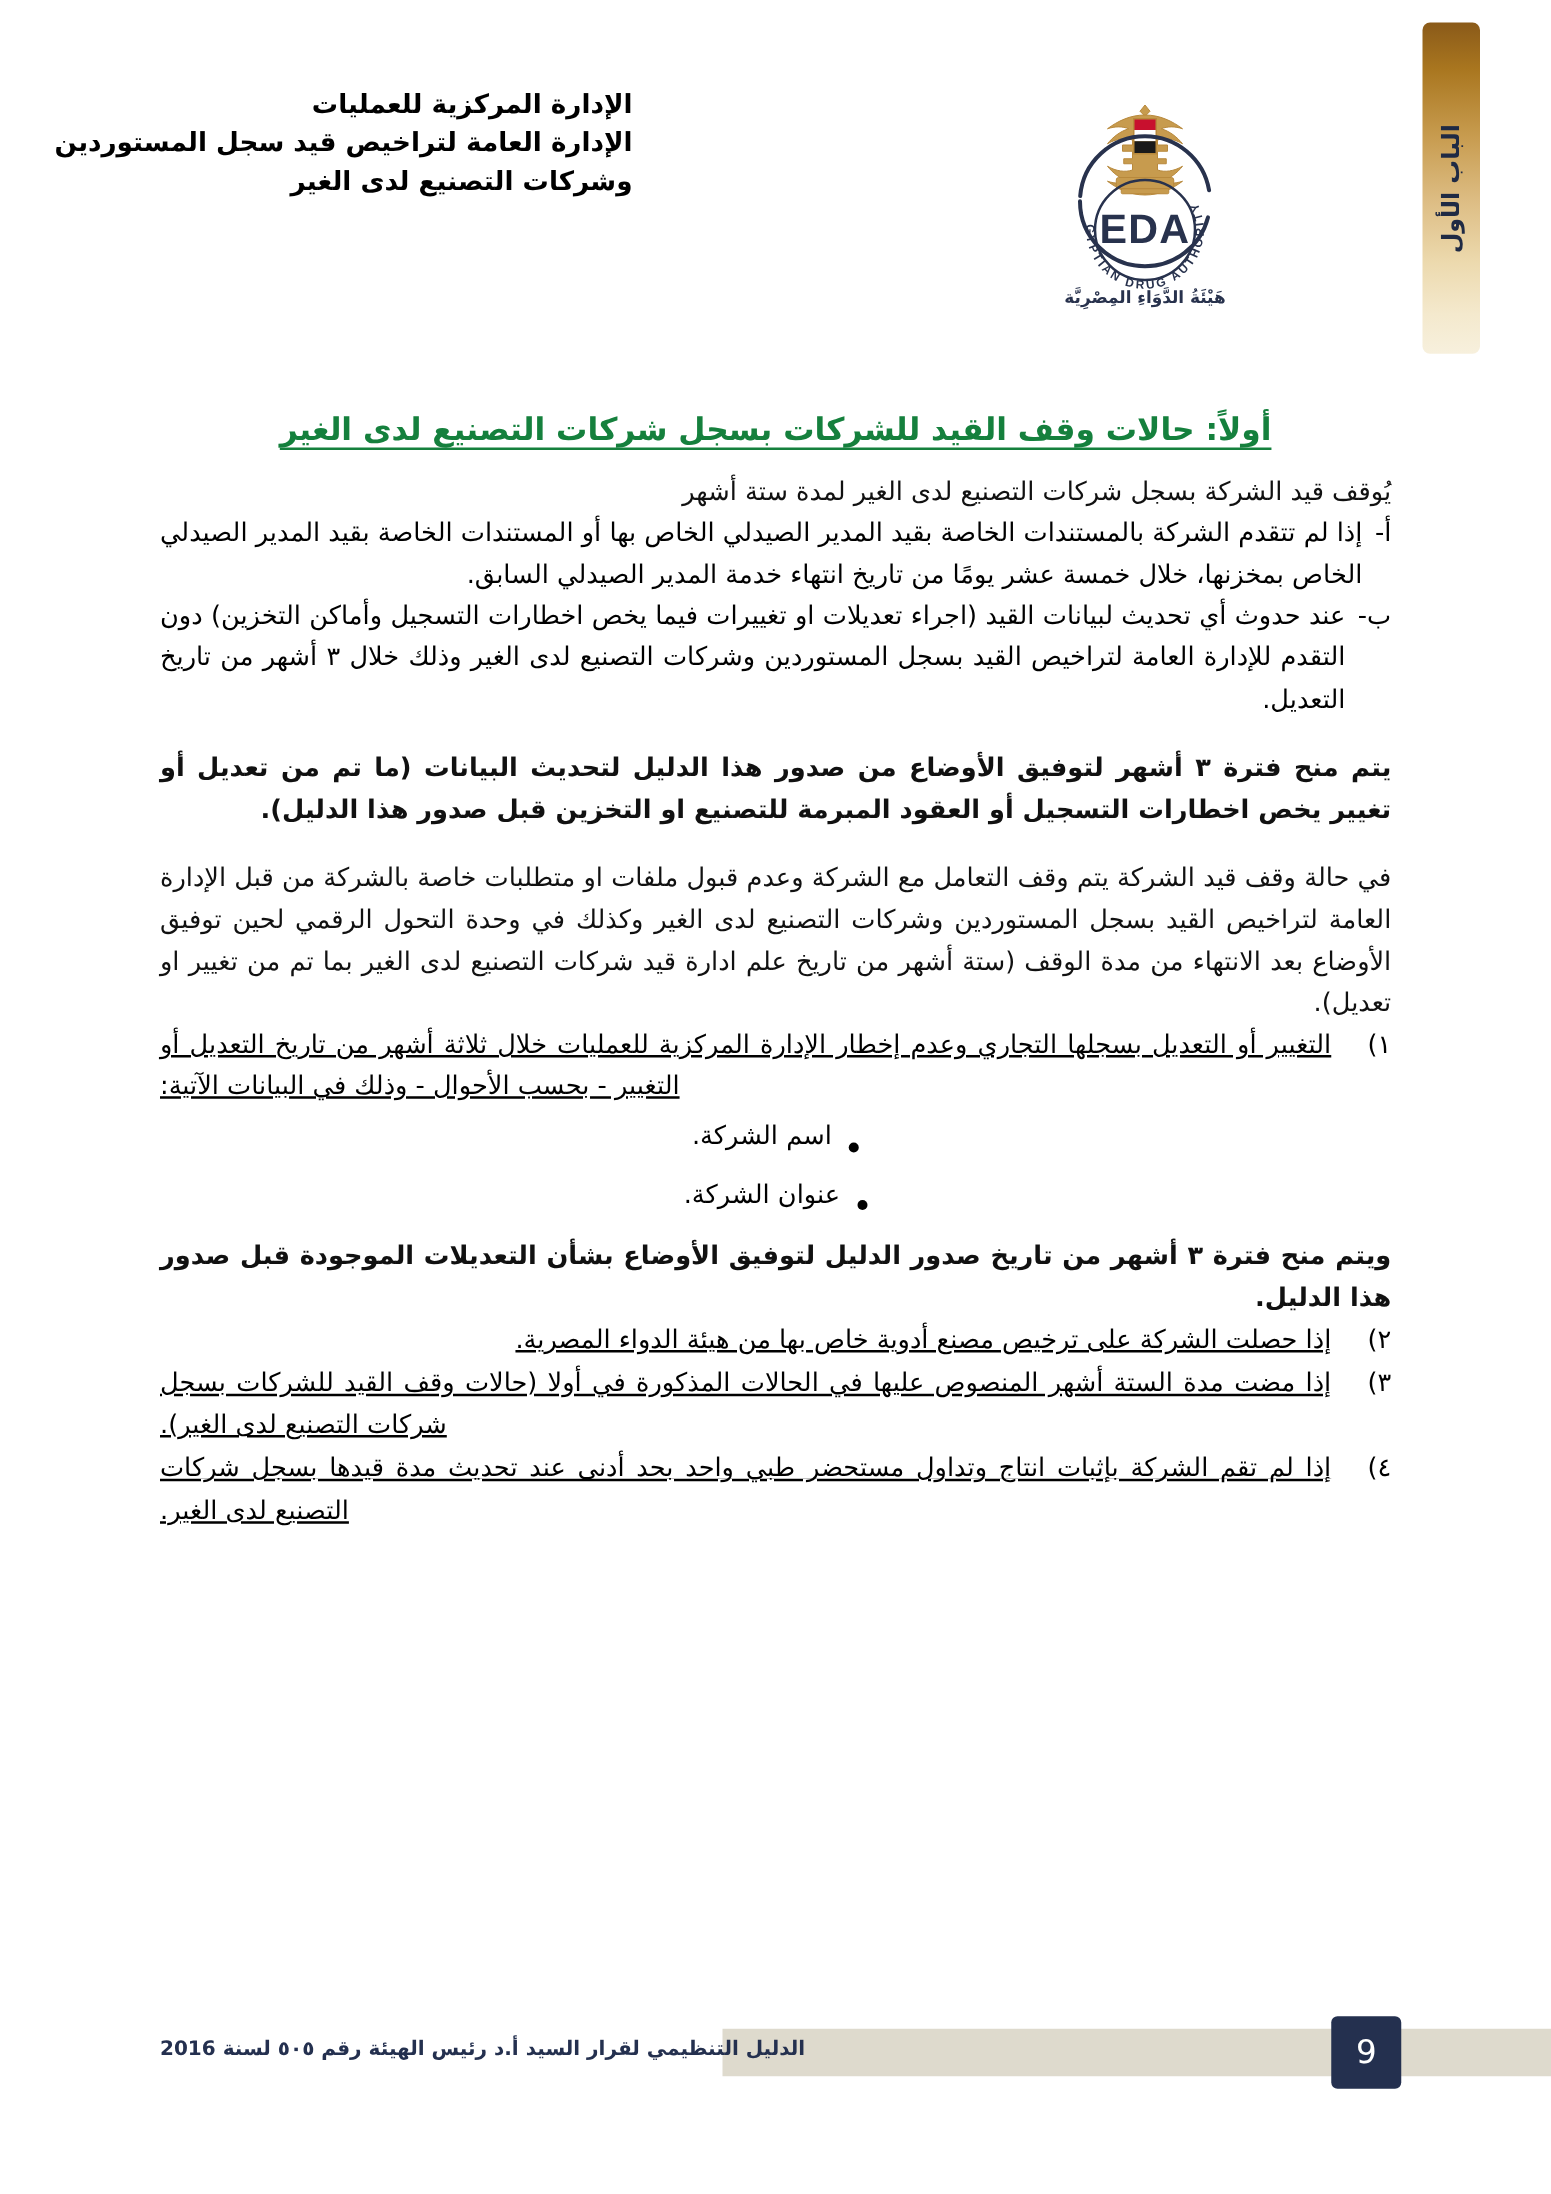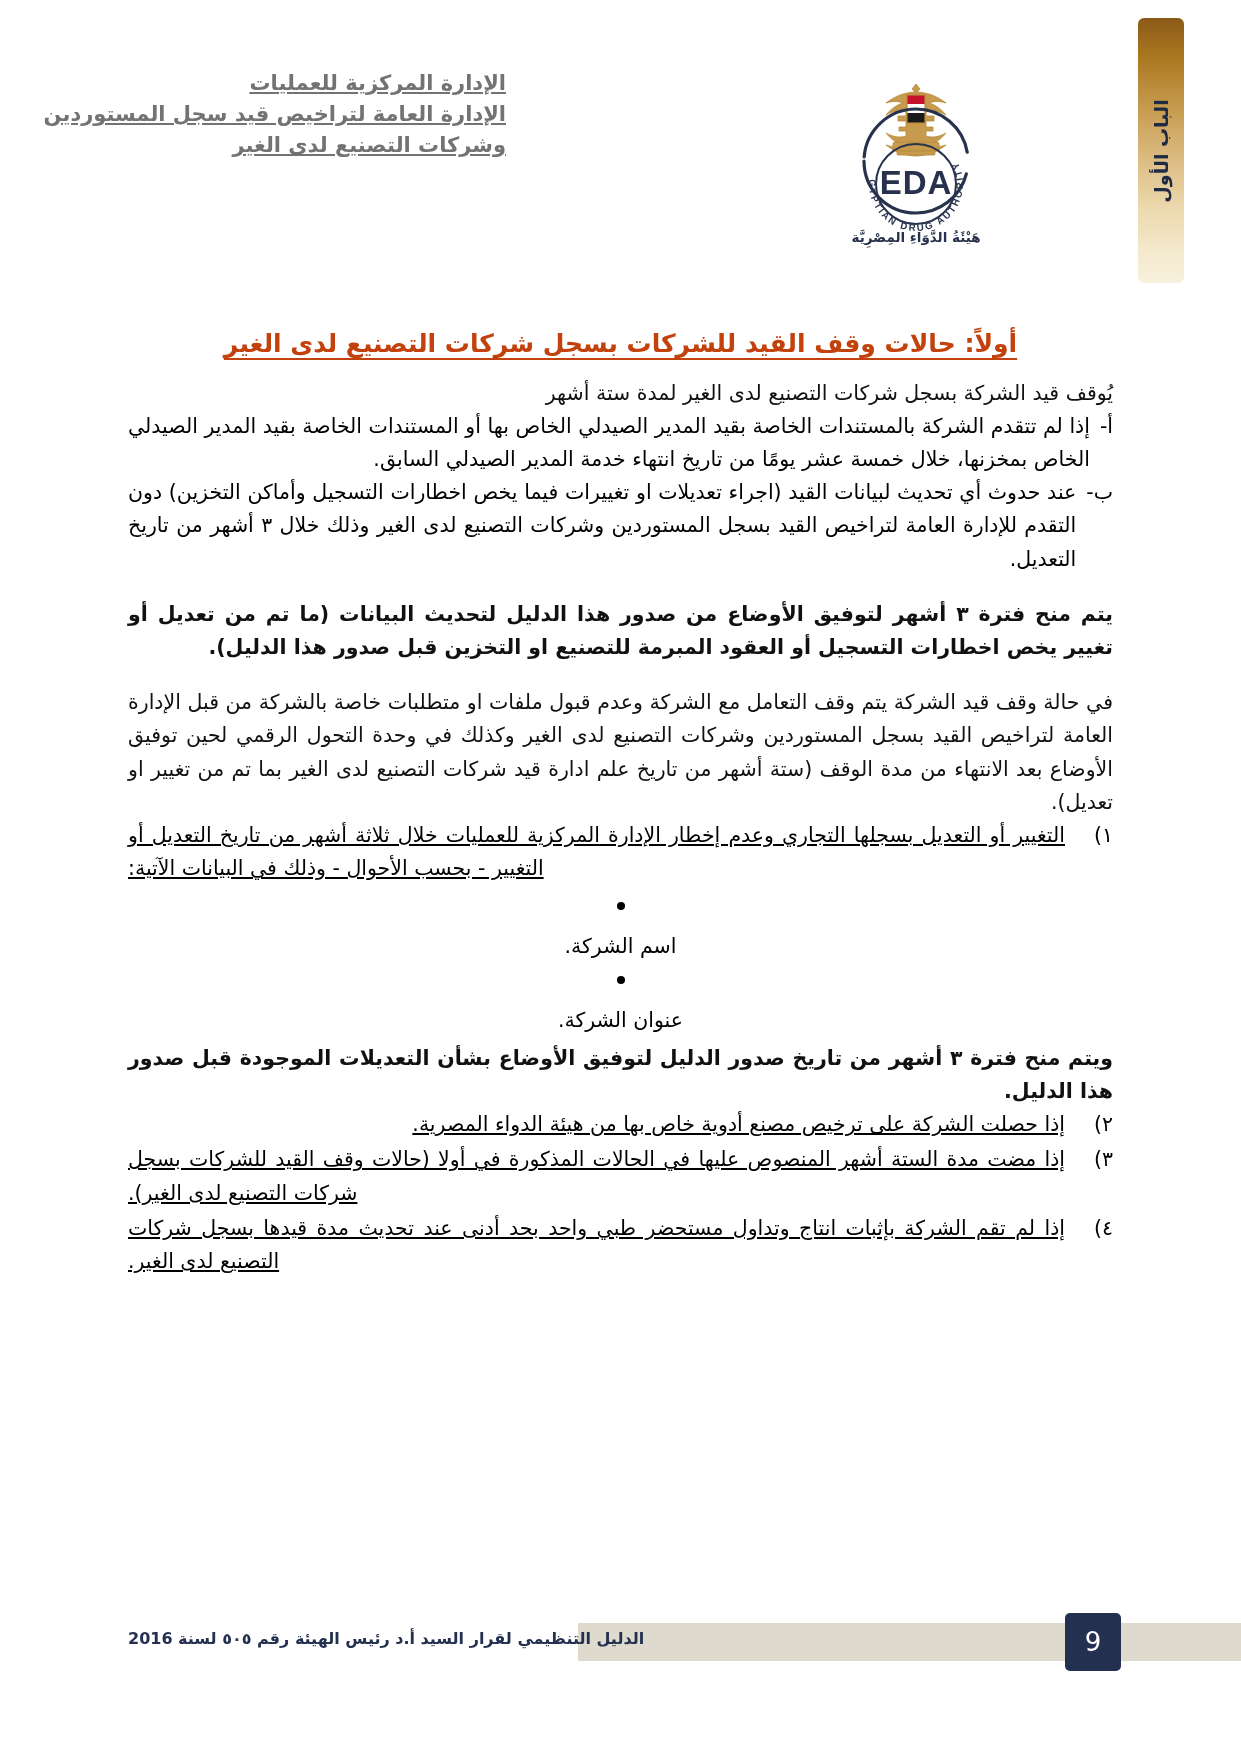--- a/index.html
+++ b/index.html
@@ -67,23 +67,22 @@
     position: absolute;
     top: 8px;
     right: 735px;
     text-align: right;
     direction: rtl;
     line-height: 1.48;
   }
   .org-lines .line {
     font-size: 21px;
     font-weight: bold;
-    color: #737373;
-    white-space: nowrap;
-    text-decoration: underline;
+    color: #000000;
+    white-space: nowrap;
   }
 
   
   .logo-wrap {
     position: absolute;
     top: 6px;
     right: 240px;
     width: 170px;
     height: 185px;
   }
@@ -96,21 +95,21 @@
     right: 128px;
     left: 128px;
     direction: rtl;
     text-align: right;
   }
 
   h2.section-heading {
     margin: 0 0 14px 0;
     font-size: 25px;
     font-weight: bold;
-    color: #c2410c;
+    color: #15803d;
     text-decoration: underline;
     text-underline-offset: 6px;
     text-align: center;
     line-height: 1.5;
   }
   h2.section-heading.second {
     margin-top: 10px;
     margin-bottom: 16px;
   }
 
@@ -186,22 +185,22 @@
   }
   ul.bullets li {
     font-size: 20.5px;
     line-height: 1.72;
     text-align: center;
     position: relative;
     padding-right: 0;
   }
   ul.bullets li .bullet-row {
     display: inline-flex;
-    flex-direction: column;
-    align-items: center;
+    flex-direction: row;
+    align-items: flex-end;
     gap: 14px;
   }
   ul.bullets li .dot {
     width: 8px;
     height: 8px;
     border-radius: 50%;
     background: #000;
     display: inline-block;
     position: relative;
     top: -5px;

